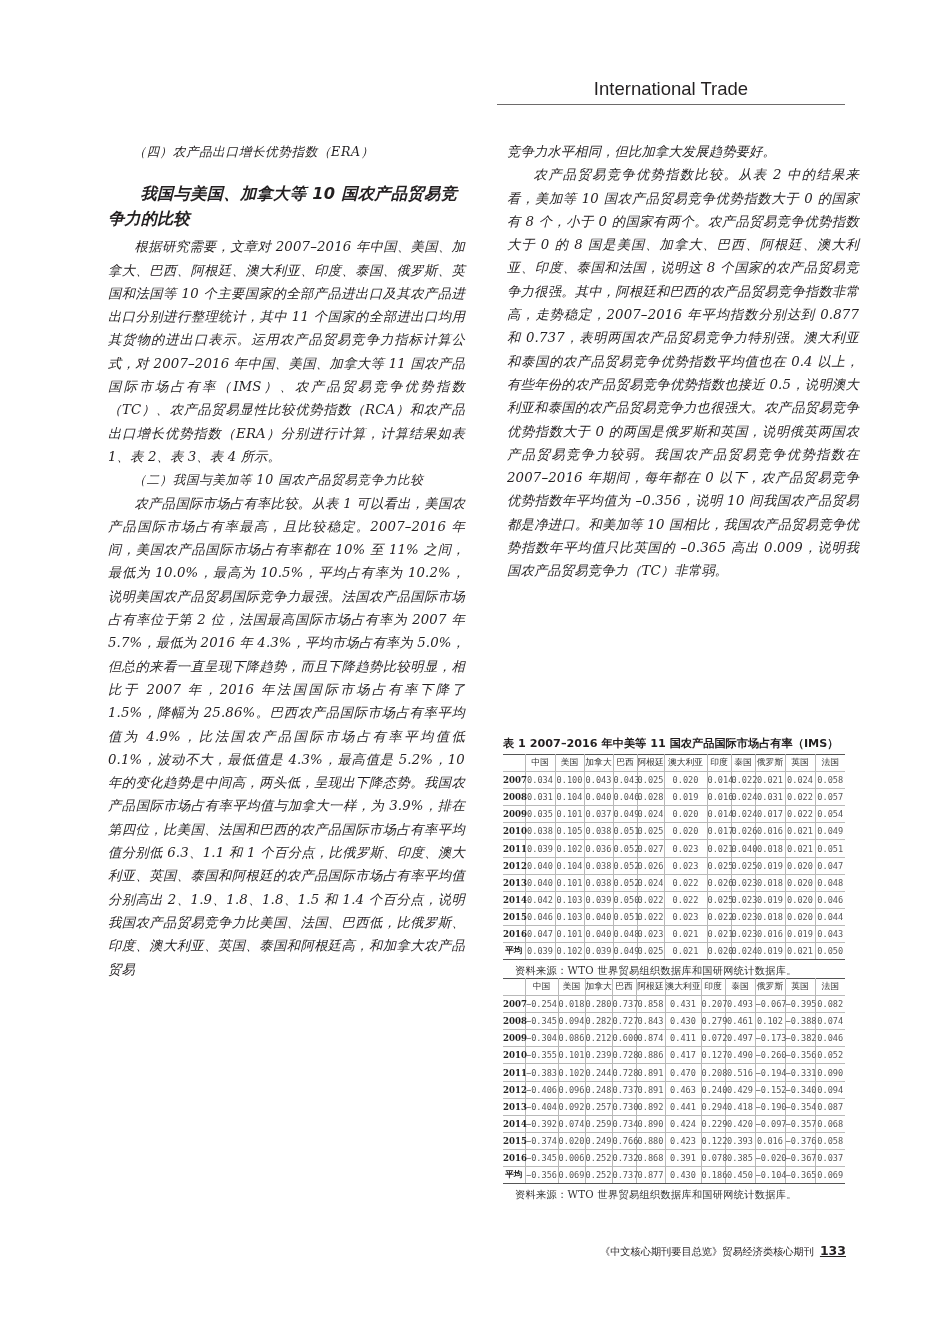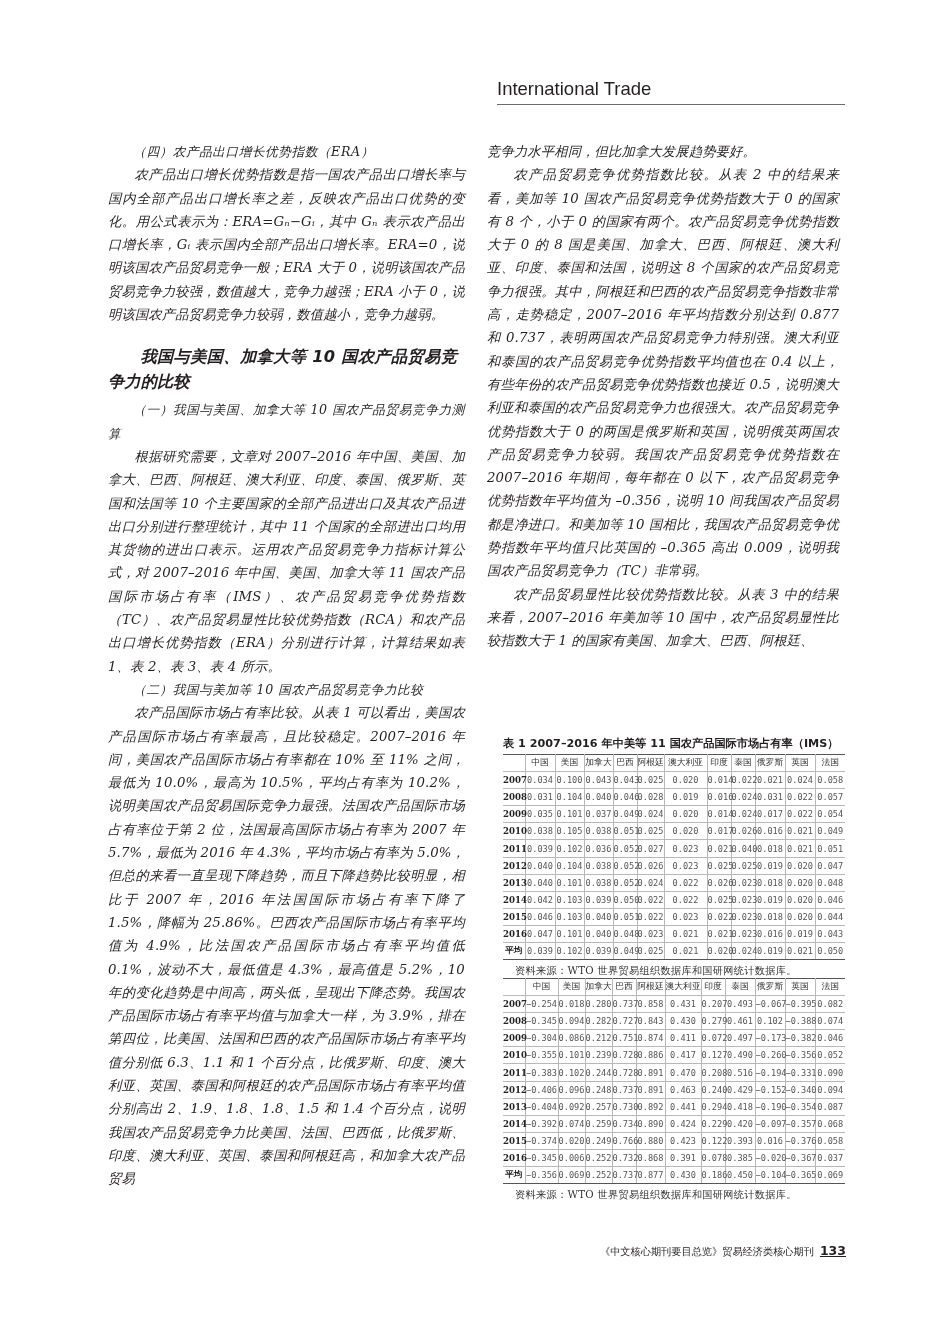--- a/index.html
+++ b/index.html
@@ -1,25 +1,25 @@
 <!DOCTYPE html>
 <html><head>
 <meta charset="utf-8">
 <style>
   html, body { margin: 0; padding: 0; background: #ffffff; }
   body { width: 945px; height: 1325px; position: relative; overflow: hidden;
          font-family: "DejaVu Serif", "Liberation Serif", serif; color: #231f20; }
   .header { position: absolute; left: 497px; top: 78px; width: 348px; height: 26px;
-            border-bottom: 1px solid #6d6a6a; text-align: left; }
+            border-bottom: 1px solid #6d6a6a; text-align: center; }
   .header span { font-family: "Liberation Sans", "DejaVu Sans", sans-serif; font-size: 18.5px;
                  color: #231f20; line-height: 22px; }
   .col { position: absolute; top: 140px; width: 357px; font-size: 13.3px; line-height: 23.3px;
          letter-spacing: 0.15px; text-align: justify; font-style: italic; }
   .col-left { left: 108px; }
-  .col-right { left: 487px; width: 352px; }
+  .col-right { left: 507px; width: 352px; }
   .col p { margin: 0; text-indent: 2em; }
   .col p.noindent { text-indent: 0; }
   .subhead { margin: 0; text-indent: 2em; font-size: 12.6px; letter-spacing: 0.6px; }
   .sechead { margin: 18px 8px 4px 0; font-family: "DejaVu Sans", "Liberation Sans", sans-serif;
              font-weight: bold; font-size: 16.2px; line-height: 25px; text-indent: 2em; }
   .table-block { position: absolute; left: 503px; width: 342px; }
   .t1 { top: 722px; margin-top: 12px; }
   .t2 { top: 978px; }
   .table-title { font-family: "DejaVu Sans", "Liberation Sans", sans-serif; font-size: 11.2px;
                  font-weight: bold; height: 20px; line-height: 20px; white-space: nowrap; }
@@ -39,32 +39,29 @@
 </style>
 </head>
 <body>
 
 <div class="header">
   <span>International Trade</span>
 </div>
 
 <div class="col col-left">
   <p class="subhead">（四）农产品出口增长优势指数（ERA）</p>
-  <p>农产品出口增长优势指数是指一国农产品出口增长率与国内全部产品出口增长率之差，反映农产品出口优势的变化。用公式表示为：ERA=Gₙ−Gᵢ，其中 Gₙ 表示农产品出口增长率，Gᵢ 表示国内全部产品出口增长率。ERA=0，说明该国农产品贸易竞争一般；ERA 大于 0，说明该国农产品贸易竞争力较强，数值越大，竞争力越强；ERA 小于 0，说明该国农产品贸易竞争力较弱，数值越小，竞争力越弱。</p>
   <div class="sechead">我国与美国、加拿大等 10 国农产品贸易竞争力的比较</div>
-  <p class="subhead">（一）我国与美国、加拿大等 10 国农产品贸易竞争力测算</p>
   <p>根据研究需要，文章对 2007–2016 年中国、美国、加拿大、巴西、阿根廷、澳大利亚、印度、泰国、俄罗斯、英国和法国等 10 个主要国家的全部产品进出口及其农产品进出口分别进行整理统计，其中 11 个国家的全部进出口均用其货物的进出口表示。运用农产品贸易竞争力指标计算公式，对 2007–2016 年中国、美国、加拿大等 11 国农产品国际市场占有率（IMS）、农产品贸易竞争优势指数（TC）、农产品贸易显性比较优势指数（RCA）和农产品出口增长优势指数（ERA）分别进行计算，计算结果如表 1、表 2、表 3、表 4 所示。</p>
   <p class="subhead">（二）我国与美加等 10 国农产品贸易竞争力比较</p>
   <p>农产品国际市场占有率比较。从表 1 可以看出，美国农产品国际市场占有率最高，且比较稳定。2007–2016 年间，美国农产品国际市场占有率都在 10% 至 11% 之间，最低为 10.0%，最高为 10.5%，平均占有率为 10.2%，说明美国农产品贸易国际竞争力最强。法国农产品国际市场占有率位于第 2 位，法国最高国际市场占有率为 2007 年 5.7%，最低为 2016 年 4.3%，平均市场占有率为 5.0%，但总的来看一直呈现下降趋势，而且下降趋势比较明显，相比于 2007 年，2016 年法国国际市场占有率下降了 1.5%，降幅为 25.86%。巴西农产品国际市场占有率平均值为 4.9%，比法国农产品国际市场占有率平均值低 0.1%，波动不大，最低值是 4.3%，最高值是 5.2%，10 年的变化趋势是中间高，两头低，呈现出下降态势。我国农产品国际市场占有率平均值与加拿大一样，为 3.9%，排在第四位，比美国、法国和巴西的农产品国际市场占有率平均值分别低 6.3、1.1 和 1 个百分点，比俄罗斯、印度、澳大利亚、英国、泰国和阿根廷的农产品国际市场占有率平均值分别高出 2、1.9、1.8、1.8、1.5 和 1.4 个百分点，说明我国农产品贸易竞争力比美国、法国、巴西低，比俄罗斯、印度、澳大利亚、英国、泰国和阿根廷高，和加拿大农产品贸易</p>
 </div>
 
 <div class="col col-right">
   <p class="noindent">竞争力水平相同，但比加拿大发展趋势要好。</p>
   <p>农产品贸易竞争优势指数比较。从表 2 中的结果来看，美加等 10 国农产品贸易竞争优势指数大于 0 的国家有 8 个，小于 0 的国家有两个。农产品贸易竞争优势指数大于 0 的 8 国是美国、加拿大、巴西、阿根廷、澳大利亚、印度、泰国和法国，说明这 8 个国家的农产品贸易竞争力很强。其中，阿根廷和巴西的农产品贸易竞争指数非常高，走势稳定，2007–2016 年平均指数分别达到 0.877 和 0.737，表明两国农产品贸易竞争力特别强。澳大利亚和泰国的农产品贸易竞争优势指数平均值也在 0.4 以上，有些年份的农产品贸易竞争优势指数也接近 0.5，说明澳大利亚和泰国的农产品贸易竞争力也很强大。农产品贸易竞争优势指数大于 0 的两国是俄罗斯和英国，说明俄英两国农产品贸易竞争力较弱。我国农产品贸易竞争优势指数在 2007–2016 年期间，每年都在 0 以下，农产品贸易竞争优势指数年平均值为 –0.356，说明 10 间我国农产品贸易都是净进口。和美加等 10 国相比，我国农产品贸易竞争优势指数年平均值只比英国的 –0.365 高出 0.009，说明我国农产品贸易竞争力（TC）非常弱。</p>
-  <p>农产品贸易显性比较优势指数比较。从表 3 中的结果来看，2007–2016 年美加等 10 国中，农产品贸易显性比较指数大于 1 的国家有美国、加拿大、巴西、阿根廷、</p>
 </div>
 
 <div class="table-block t1">
   <div class="table-title">表 1  2007–2016 年中美等 11 国农产品国际市场占有率（IMS）</div>
   <table>
     <colgroup>
       <col style="width:22px">
         <col style="width:30px">
         <col style="width:29px">
         <col style="width:29px">
@@ -312,21 +309,21 @@
           <td>0.461</td>
           <td>0.102</td>
           <td>−0.388</td>
           <td>0.074</td>
         </tr>
         <tr>
           <td class="year">2009</td>
           <td>−0.304</td>
           <td>0.086</td>
           <td>0.212</td>
-          <td>0.751</td>
+          <td>0.600</td>
           <td>0.874</td>
           <td>0.411</td>
           <td>0.072</td>
           <td>0.497</td>
           <td>−0.173</td>
           <td>−0.382</td>
           <td>0.046</td>
         </tr>
         <tr>
           <td class="year">2010</td>

